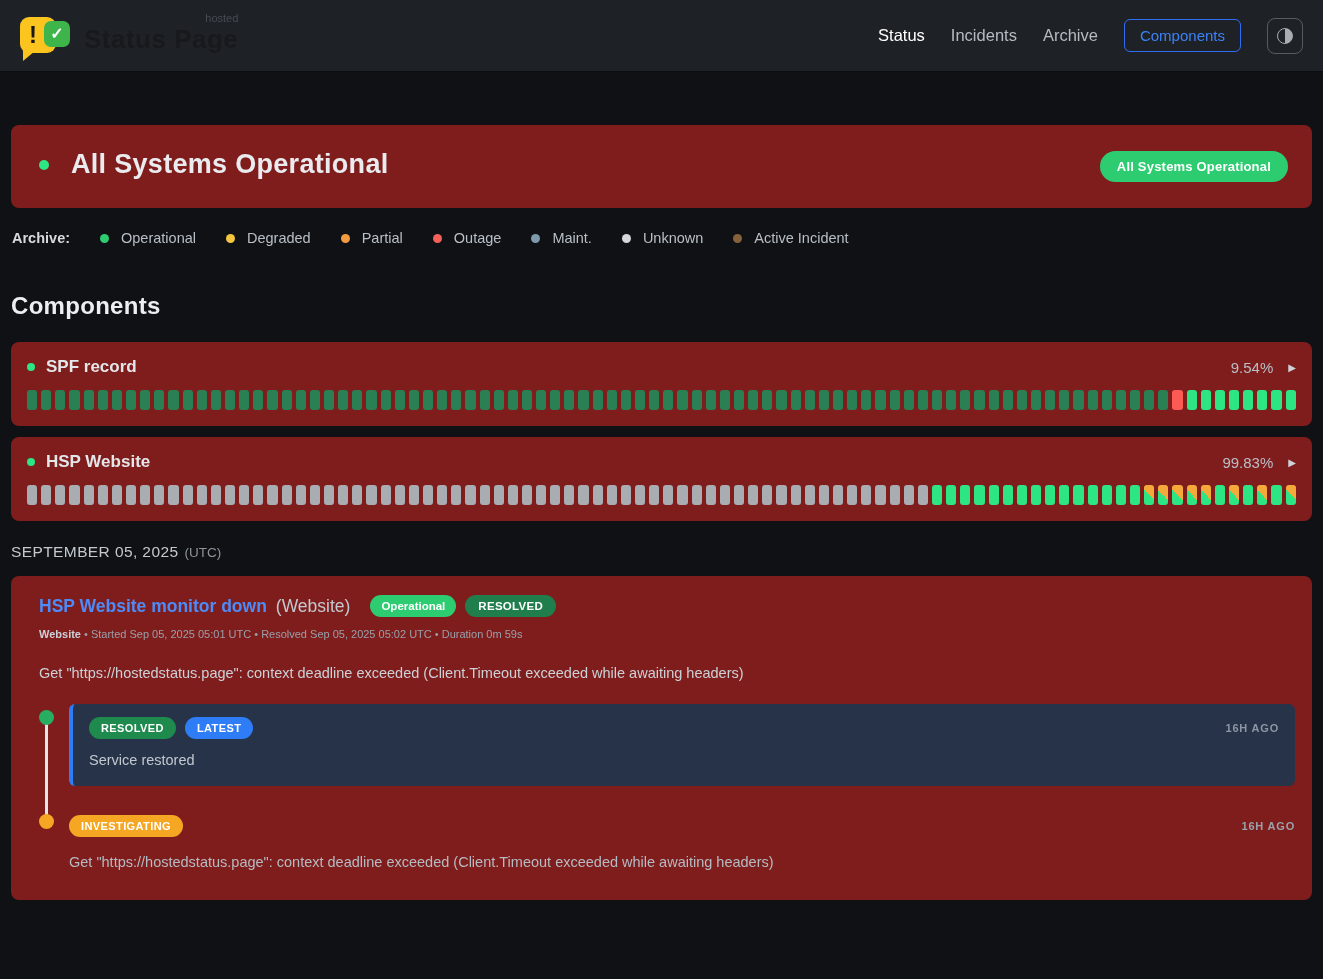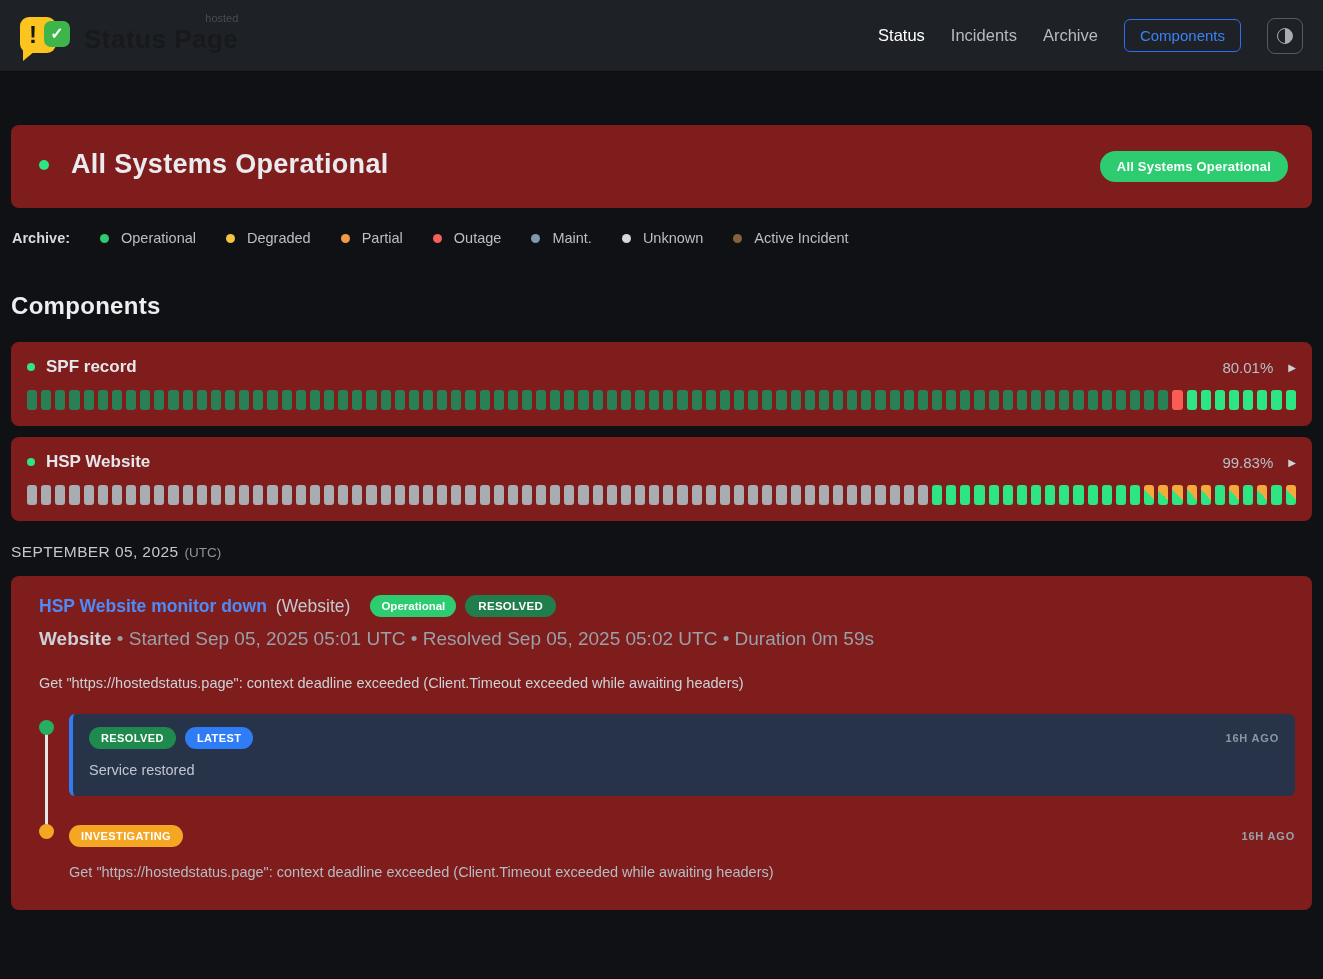--- a/index.html
+++ b/index.html
@@ -68,21 +68,21 @@
   .date-heading b { font-weight:normal; letter-spacing:.4px; }
   .date-heading .utc { font-size:13.5px; color:#8d949c; font-weight:normal; margin-left:6px; }
 
   .incident-card { margin-top:15px; padding:19px 17px 30px; }
   .inc-title-row { display:flex; align-items:center; gap:9px; padding-left:11px; }
   .inc-title { font-size:17.5px; font-weight:bold; color:#4d8bf8; text-decoration:none; cursor:pointer; }
   .inc-component { font-size:17.5px; color:#c3c8ce; }
   .pill { border-radius:999px; color:#ffffff; font-weight:bold; display:inline-block; }
   .pill-operational { background:#2ecc71; font-size:11.5px; padding:5px 11px; margin-left:11px; }
   .pill-resolved-hdr { background:#1f7e4b; font-size:11.5px; padding:5px 13px; letter-spacing:.3px; }
-  .inc-meta { margin-top:11px; padding-left:11px; font-size:19px; color:#99a0a8; }
+  .inc-meta { margin-top:11px; padding-left:11px; font-size:11px; color:#99a0a8; }
   .inc-meta b { color:#ccd1d7; }
   .inc-desc { margin-top:25px; padding-left:11px; font-size:14.5px; color:#ccd1d6; }
 
   .timeline { margin-top:23px; position:relative; padding-left:11px; }
   .timeline-line { position:absolute; left:17px; top:20px; height:92px; width:3px; background:#e3e6e9; }
   .update { position:relative; padding-left:30px; }
   .update .tl-dot { position:absolute; left:0; width:15px; height:15px; border-radius:50%; }
   .u1 .tl-dot { top:6px; background:#27ae60; }
   .u2 { margin-top:29px; }
   .u2 .tl-dot { top:-1px; background:#f5a623; }
@@ -160,21 +160,21 @@
         </span></span>
   </div>
 
   <div class="section-heading">Components</div>
 
   <div id="components-list" style="display:contents"><div class="card component-card">
         <div class="comp-header">
           <span class="dot comp-dot" style="background: rgb(46, 229, 131);"></span>
           <span class="comp-name">SPF record</span>
           <span class="comp-right">
-            <span class="comp-uptime">80.01%</span>
+            <span class="comp-uptime">9.54%</span>
             <button class="comp-expand">▶</button>
           </span>
         </div>
         <div class="bars">
           <span class="bar" style="background: rgb(42, 127, 85);"></span>
           <span class="bar" style="background: rgb(42, 127, 85);"></span>
           <span class="bar" style="background: rgb(42, 127, 85);"></span>
           <span class="bar" style="background: rgb(42, 127, 85);"></span>
           <span class="bar" style="background: rgb(42, 127, 85);"></span>
           <span class="bar" style="background: rgb(42, 127, 85);"></span>

